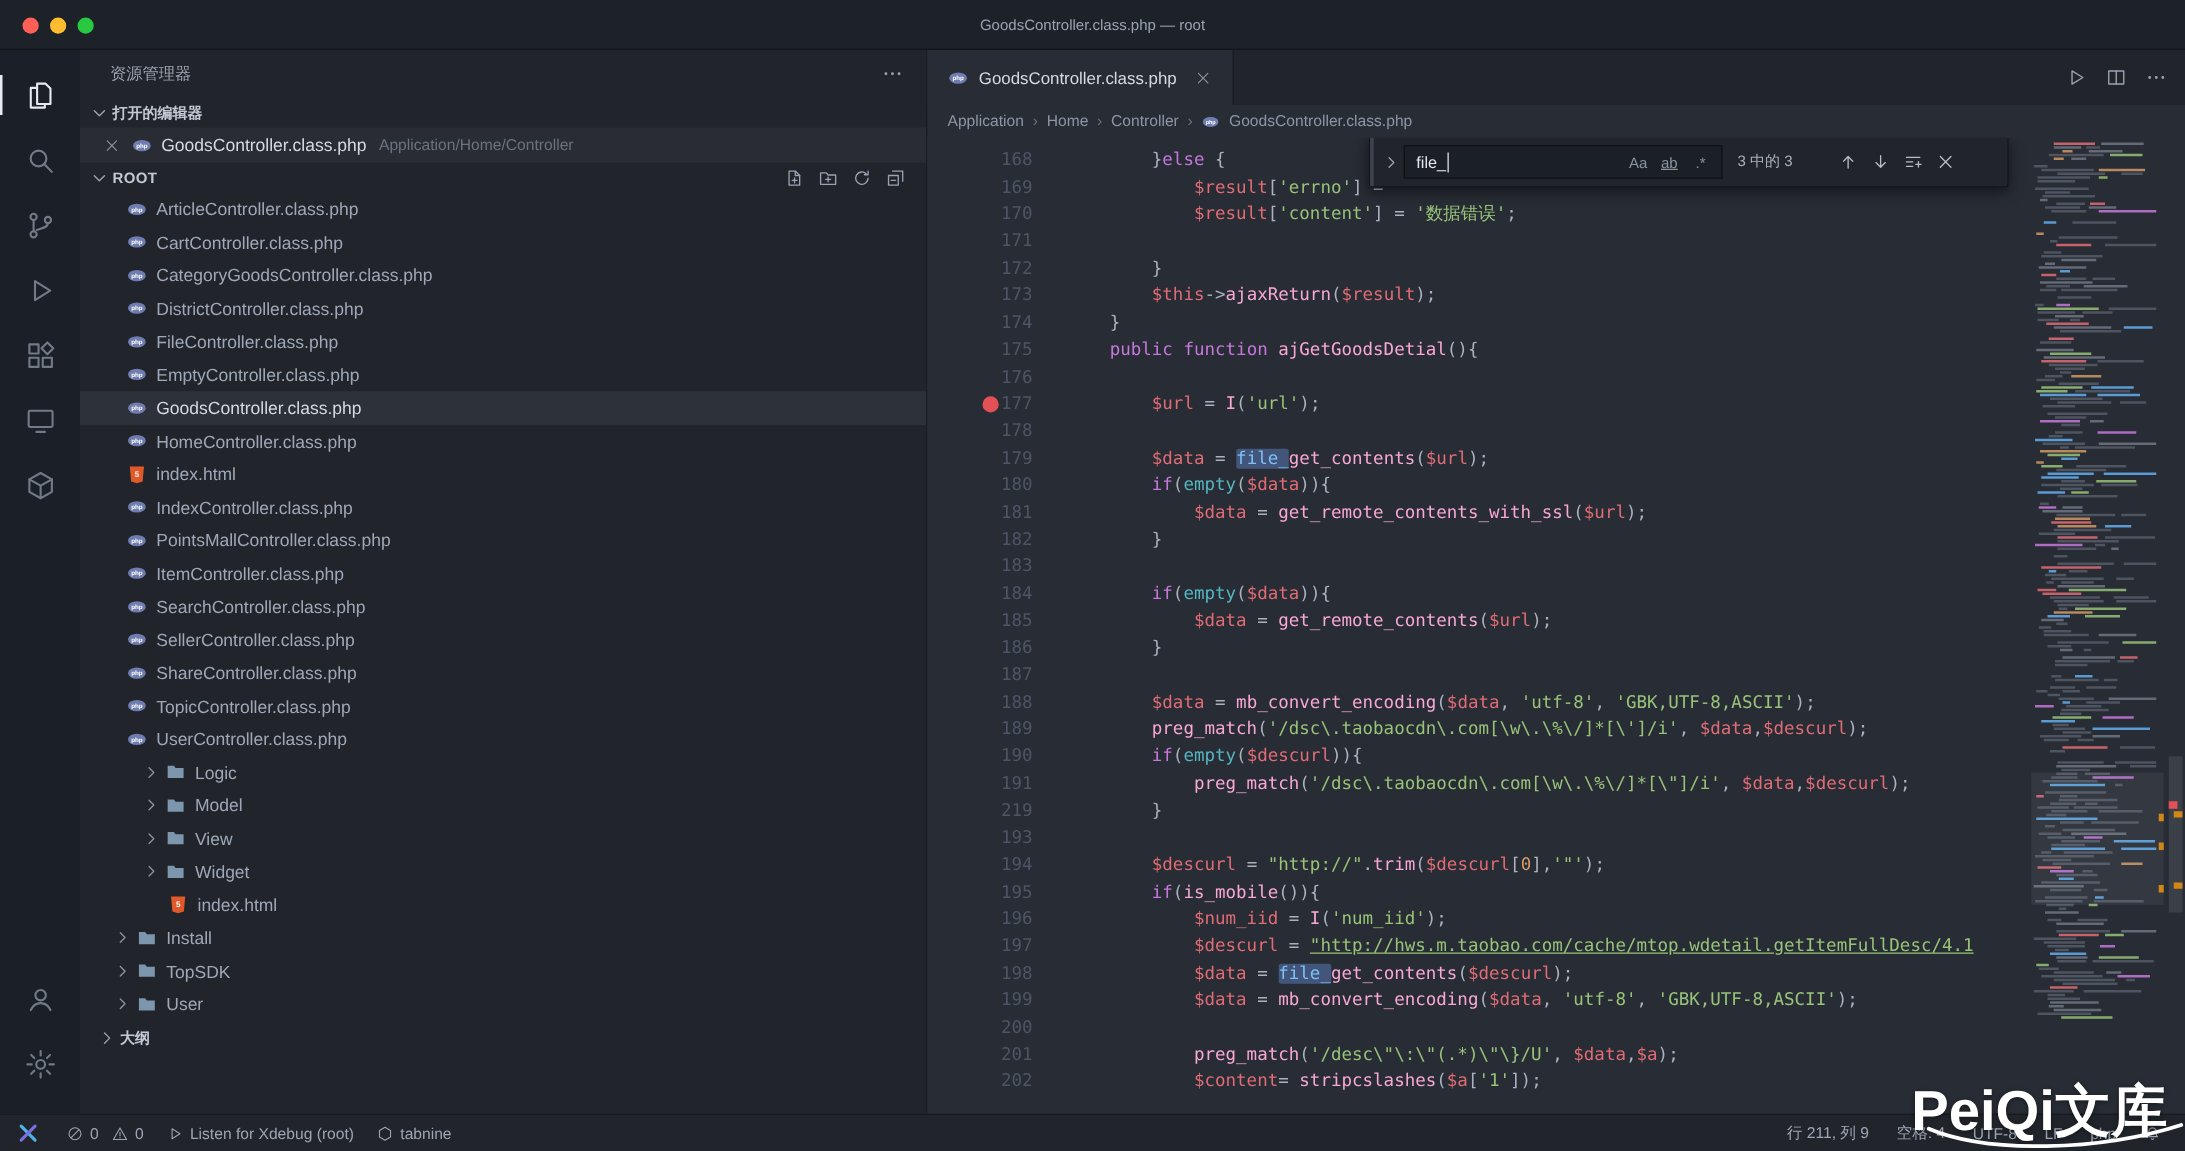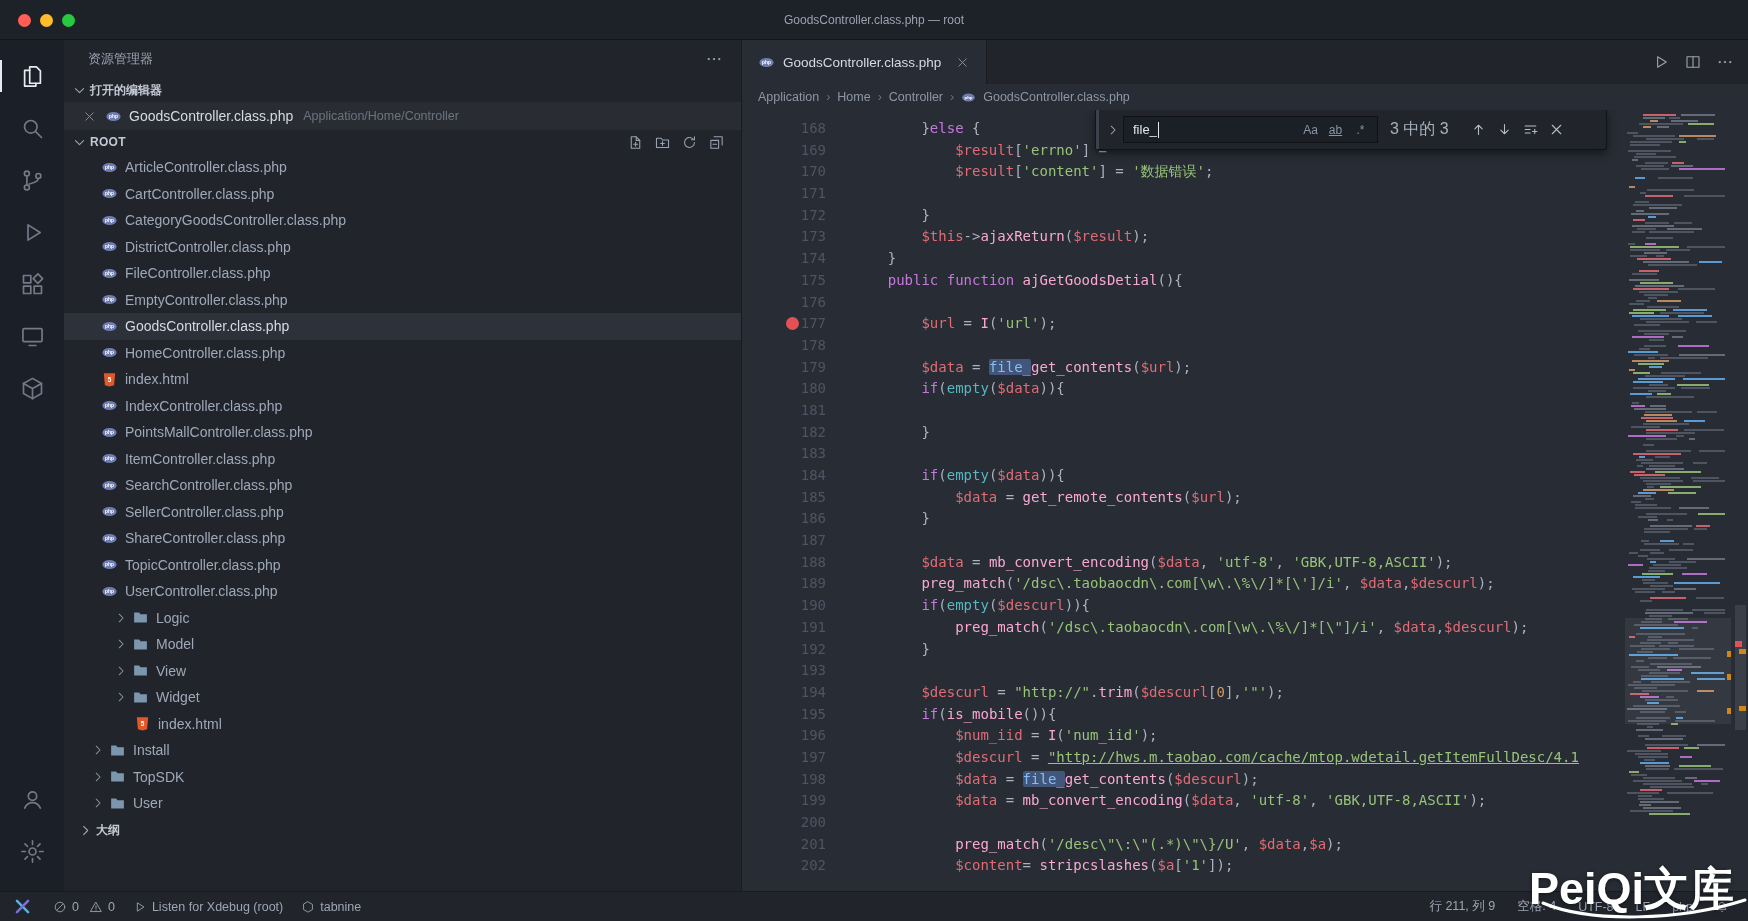--- a/index.html
+++ b/index.html
@@ -74,21 +74,21 @@
   .ruler-thumb{position:absolute;left:2px;width:11px;top:495px;height:125px;background:rgba(110,118,130,.25);}
   .ruler-mark{position:absolute;}
   
   .find{position:absolute;top:0;right:141px;width:512px;height:40px;background:#21252b;border:1px solid #10131a;border-top:none;border-radius:0 0 3px 3px;box-shadow:0 3px 10px rgba(0,0,0,.5);display:flex;align-items:center;z-index:10;padding-right:6px;}
   .find-grip{width:3px;align-self:stretch;background:#3c424d;margin-right:4px;}
   .find-chev{width:14px;height:14px;color:#9aa2b1;margin:0 3px;cursor:pointer;flex:none;}
   .find-input{width:255px;height:27px;background:#1b1f26;border:1px solid #0f1116;display:flex;align-items:center;padding:0 6px 0 9px;font-size:13px;color:#e3e6eb;cursor:text;}
   .caret{width:1.5px;height:16px;background:#e3e6eb;margin-left:1px;}
   .find-toggles{margin-left:auto;display:flex;gap:4px;color:#8b94a3;font-size:12px;}
   .ftog{width:21px;height:21px;display:flex;align-items:center;justify-content:center;border-radius:3px;cursor:pointer;}
-  .find-count{margin-left:12px;font-size:16px;color:#a8b0bd;min-width:72px;}
+  .find-count{margin-left:12px;font-size:12px;color:#a8b0bd;min-width:72px;}
   .find-nav{display:flex;align-items:center;gap:9px;margin-left:8px;color:#b6bdc9;}
   .fnav{width:17px;height:17px;cursor:pointer;}
   
   .statusbar{height:30px;background:#21252b;border-top:1px solid #181a1f;display:flex;align-items:center;color:#9da5b4;font-size:12.5px;position:relative;z-index:5;}
   .sb-corner{width:44px;display:flex;align-items:center;justify-content:center;align-self:stretch;cursor:pointer;}
   .sb-item{display:flex;align-items:center;gap:5px;padding:0 9px;cursor:pointer;height:100%;}
   .sb-icon{width:14px;height:14px;display:block;}
   .sb-right{margin-left:auto;display:flex;align-items:center;gap:4px;padding-right:10px;}
   
   .watermark{position:absolute;right:14px;bottom:2px;z-index:50;color:#fff;font-weight:bold;font-size:45px;text-shadow:0 1px 4px rgba(0,0,0,.45);pointer-events:none;}
@@ -480,32 +480,32 @@
             <div class="code-line"><div class="gutter"><span>171</span></div><div class="line-content"></div></div>
             <div class="code-line"><div class="gutter"><span>172</span></div><div class="line-content"><span class="tok-pl">        }</span></div></div>
             <div class="code-line"><div class="gutter"><span>173</span></div><div class="line-content"><span class="tok-pl">        </span><span class="tok-vr">$this</span><span class="tok-pl">-&gt;</span><span class="tok-fn">ajaxReturn</span><span class="tok-pl">(</span><span class="tok-vr">$result</span><span class="tok-pl">);</span></div></div>
             <div class="code-line"><div class="gutter"><span>174</span></div><div class="line-content"><span class="tok-pl">    }</span></div></div>
             <div class="code-line"><div class="gutter"><span>175</span></div><div class="line-content"><span class="tok-pl">    </span><span class="tok-kw">public</span><span class="tok-pl"> </span><span class="tok-kw">function</span><span class="tok-pl"> </span><span class="tok-fn">ajGetGoodsDetial</span><span class="tok-pl">(){</span></div></div>
             <div class="code-line"><div class="gutter"><span>176</span></div><div class="line-content"></div></div>
             <div class="code-line"><div class="gutter"><span class="bp-dot"></span><span>177</span></div><div class="line-content"><span class="tok-pl">        </span><span class="tok-vr">$url</span><span class="tok-pl"> = </span><span class="tok-fn">I</span><span class="tok-pl">(</span><span class="tok-st">'url'</span><span class="tok-pl">);</span></div></div>
             <div class="code-line"><div class="gutter"><span>178</span></div><div class="line-content"></div></div>
             <div class="code-line"><div class="gutter"><span>179</span></div><div class="line-content"><span class="tok-pl">        </span><span class="tok-vr">$data</span><span class="tok-pl"> = </span><span class="tok-hl">file_</span><span class="tok-fn">get_contents</span><span class="tok-pl">(</span><span class="tok-vr">$url</span><span class="tok-pl">);</span></div></div>
             <div class="code-line"><div class="gutter"><span>180</span></div><div class="line-content"><span class="tok-pl">        </span><span class="tok-kw">if</span><span class="tok-pl">(</span><span class="tok-cy">empty</span><span class="tok-pl">(</span><span class="tok-vr">$data</span><span class="tok-pl">)){</span></div></div>
-            <div class="code-line"><div class="gutter"><span>181</span></div></div>
+            <div class="code-line"><div class="gutter"><span>181</span></div><div class="line-content"><span class="tok-pl">            </span><span class="tok-vr">$data</span><span class="tok-pl"> = </span><span class="tok-fn">get_remote_contents_with_ssl</span><span class="tok-pl">(</span><span class="tok-vr">$url</span><span class="tok-pl">);</span></div></div>
             <div class="code-line"><div class="gutter"><span>182</span></div><div class="line-content"><span class="tok-pl">        }</span></div></div>
             <div class="code-line"><div class="gutter"><span>183</span></div><div class="line-content"></div></div>
             <div class="code-line"><div class="gutter"><span>184</span></div><div class="line-content"><span class="tok-pl">        </span><span class="tok-kw">if</span><span class="tok-pl">(</span><span class="tok-cy">empty</span><span class="tok-pl">(</span><span class="tok-vr">$data</span><span class="tok-pl">)){</span></div></div>
             <div class="code-line"><div class="gutter"><span>185</span></div><div class="line-content"><span class="tok-pl">            </span><span class="tok-vr">$data</span><span class="tok-pl"> = </span><span class="tok-fn">get_remote_contents</span><span class="tok-pl">(</span><span class="tok-vr">$url</span><span class="tok-pl">);</span></div></div>
             <div class="code-line"><div class="gutter"><span>186</span></div><div class="line-content"><span class="tok-pl">        }</span></div></div>
             <div class="code-line"><div class="gutter"><span>187</span></div><div class="line-content"></div></div>
             <div class="code-line"><div class="gutter"><span>188</span></div><div class="line-content"><span class="tok-pl">        </span><span class="tok-vr">$data</span><span class="tok-pl"> = </span><span class="tok-fn">mb_convert_encoding</span><span class="tok-pl">(</span><span class="tok-vr">$data</span><span class="tok-pl">, </span><span class="tok-st">'utf-8'</span><span class="tok-pl">, </span><span class="tok-st">'GBK,UTF-8,ASCII'</span><span class="tok-pl">);</span></div></div>
             <div class="code-line"><div class="gutter"><span>189</span></div><div class="line-content"><span class="tok-pl">        </span><span class="tok-fn">preg_match</span><span class="tok-pl">(</span><span class="tok-st">'/dsc\.taobaocdn\.com[\w\.\%\/]*[\']/i'</span><span class="tok-pl">, </span><span class="tok-vr">$data</span><span class="tok-pl">,</span><span class="tok-vr">$descurl</span><span class="tok-pl">);</span></div></div>
             <div class="code-line"><div class="gutter"><span>190</span></div><div class="line-content"><span class="tok-pl">        </span><span class="tok-kw">if</span><span class="tok-pl">(</span><span class="tok-cy">empty</span><span class="tok-pl">(</span><span class="tok-vr">$descurl</span><span class="tok-pl">)){</span></div></div>
             <div class="code-line"><div class="gutter"><span>191</span></div><div class="line-content"><span class="tok-pl">            </span><span class="tok-fn">preg_match</span><span class="tok-pl">(</span><span class="tok-st">'/dsc\.taobaocdn\.com[\w\.\%\/]*[\"]/i'</span><span class="tok-pl">, </span><span class="tok-vr">$data</span><span class="tok-pl">,</span><span class="tok-vr">$descurl</span><span class="tok-pl">);</span></div></div>
-            <div class="code-line"><div class="gutter"><span>192</span></div><div class="line-content"><span class="tok-pl">        }</span></div></div>
+            <div class="code-line"><div class="gutter"><span>219</span></div><div class="line-content"><span class="tok-pl">        }</span></div></div>
             <div class="code-line"><div class="gutter"><span>193</span></div><div class="line-content"></div></div>
             <div class="code-line"><div class="gutter"><span>194</span></div><div class="line-content"><span class="tok-pl">        </span><span class="tok-vr">$descurl</span><span class="tok-pl"> = </span><span class="tok-st">"http://"</span><span class="tok-pl">.</span><span class="tok-fn">trim</span><span class="tok-pl">(</span><span class="tok-vr">$descurl</span><span class="tok-pl">[</span><span class="tok-num">0</span><span class="tok-pl">],</span><span class="tok-st">'"'</span><span class="tok-pl">);</span></div></div>
             <div class="code-line"><div class="gutter"><span>195</span></div><div class="line-content"><span class="tok-pl">        </span><span class="tok-kw">if</span><span class="tok-pl">(</span><span class="tok-fn">is_mobile</span><span class="tok-pl">()){</span></div></div>
             <div class="code-line"><div class="gutter"><span>196</span></div><div class="line-content"><span class="tok-pl">            </span><span class="tok-vr">$num_iid</span><span class="tok-pl"> = </span><span class="tok-fn">I</span><span class="tok-pl">(</span><span class="tok-st">'num_iid'</span><span class="tok-pl">);</span></div></div>
             <div class="code-line"><div class="gutter"><span>197</span></div><div class="line-content"><span class="tok-pl">            </span><span class="tok-vr">$descurl</span><span class="tok-pl"> = </span><span class="tok-stu">"http://hws.m.taobao.com/cache/mtop.wdetail.getItemFullDesc/4.1</span></div></div>
             <div class="code-line"><div class="gutter"><span>198</span></div><div class="line-content"><span class="tok-pl">            </span><span class="tok-vr">$data</span><span class="tok-pl"> = </span><span class="tok-hl">file_</span><span class="tok-fn">get_contents</span><span class="tok-pl">(</span><span class="tok-vr">$descurl</span><span class="tok-pl">);</span></div></div>
             <div class="code-line"><div class="gutter"><span>199</span></div><div class="line-content"><span class="tok-pl">            </span><span class="tok-vr">$data</span><span class="tok-pl"> = </span><span class="tok-fn">mb_convert_encoding</span><span class="tok-pl">(</span><span class="tok-vr">$data</span><span class="tok-pl">, </span><span class="tok-st">'utf-8'</span><span class="tok-pl">, </span><span class="tok-st">'GBK,UTF-8,ASCII'</span><span class="tok-pl">);</span></div></div>
             <div class="code-line"><div class="gutter"><span>200</span></div><div class="line-content"></div></div>
             <div class="code-line"><div class="gutter"><span>201</span></div><div class="line-content"><span class="tok-pl">            </span><span class="tok-fn">preg_match</span><span class="tok-pl">(</span><span class="tok-st">'/desc\"\:\"(.*)\"\}/U'</span><span class="tok-pl">, </span><span class="tok-vr">$data</span><span class="tok-pl">,</span><span class="tok-vr">$a</span><span class="tok-pl">);</span></div></div>
             <div class="code-line"><div class="gutter"><span>202</span></div><div class="line-content"><span class="tok-pl">            </span><span class="tok-vr">$content</span><span class="tok-pl">= </span><span class="tok-fn">stripcslashes</span><span class="tok-pl">(</span><span class="tok-vr">$a</span><span class="tok-pl">[</span><span class="tok-st">'1'</span><span class="tok-pl">]);</span></div></div>

